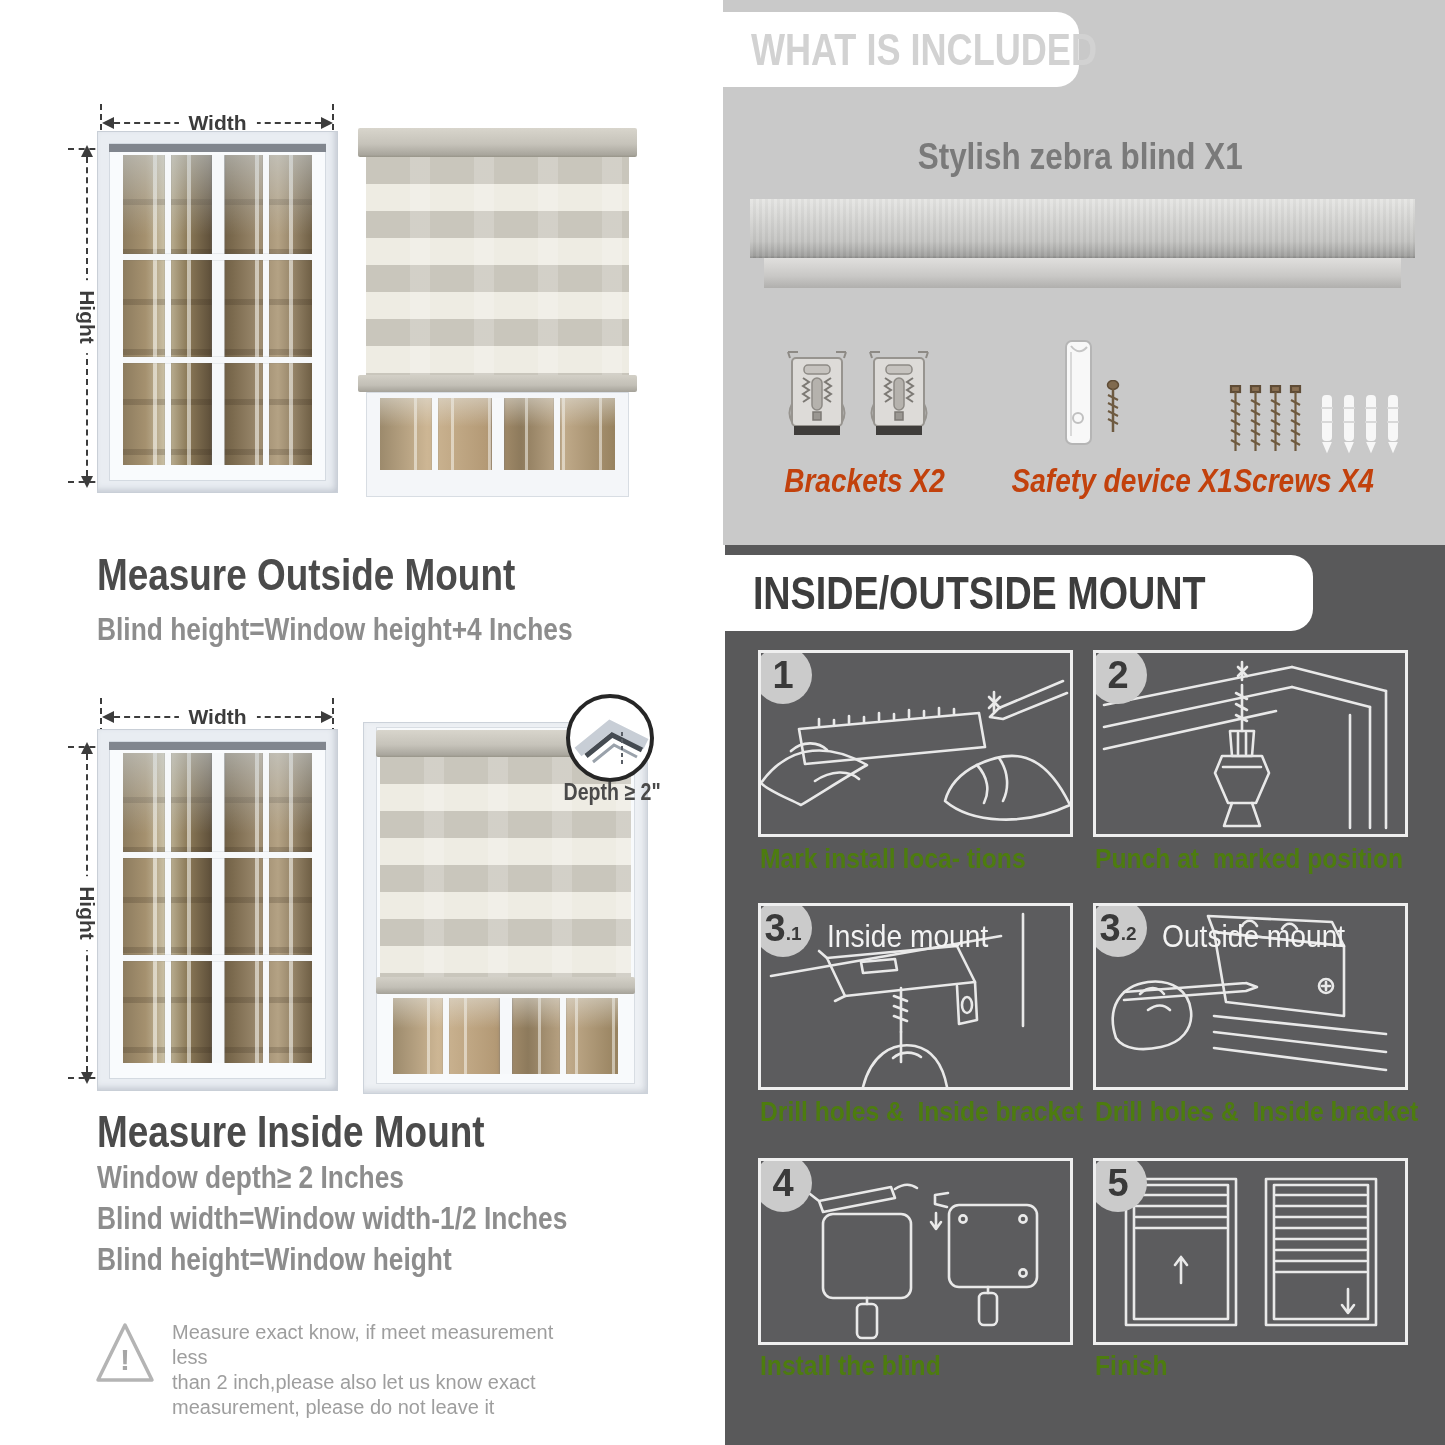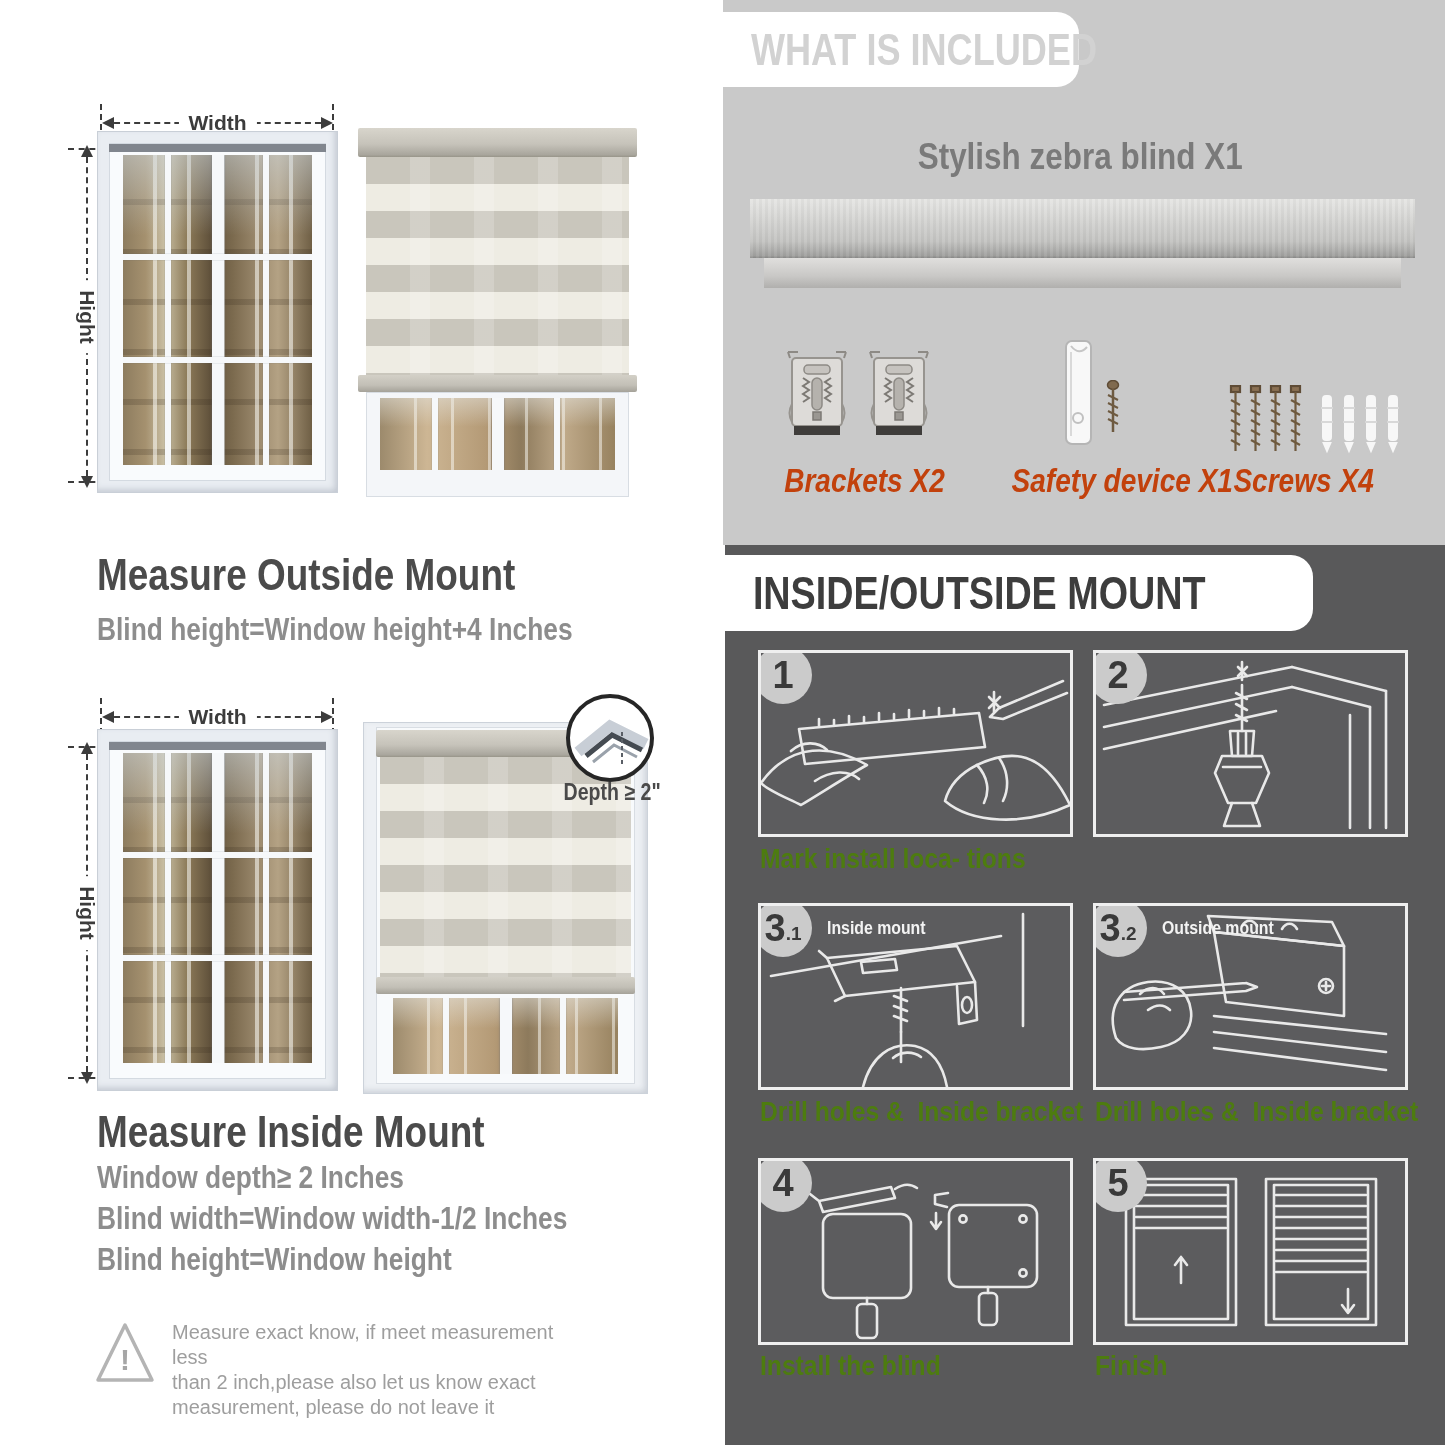--- a/index.html
+++ b/index.html
@@ -91,21 +91,21 @@
   .cas-lip{position:absolute;left:764px;top:258px;width:637px;height:30px;
     background:linear-gradient(180deg,#e0dfdd 0%,#c9c8c6 60%,#b0afad 100%);}
 
   
   .step{position:absolute;width:315px;height:187px;border:3px solid #efefef;background:#5c5c5e;
         box-sizing:border-box;overflow:hidden;}
   .badge{position:absolute;left:-7px;top:-7px;width:58px;height:58px;border-radius:50%;background:#cbcbcb;
          display:flex;align-items:center;justify-content:center;z-index:2;}
   .badge .b-main{font-weight:700;font-size:38px;color:#3a3a3a;}
   .badge .b-sub{font-weight:700;font-size:19px;color:#3a3a3a;margin-top:12px;}
-  .step-title{position:absolute;left:66px;top:12px;font-weight:700;font-size:18px;color:#f3f3f3;z-index:2;}
+  .step-title{position:absolute;left:66px;top:12px;font-weight:400;font-size:32px;color:#f3f3f3;z-index:2;}
   .caption{position:absolute;font-weight:700;font-size:28px;color:#4d7c0f;}
   .art{position:absolute;left:0;top:0;width:100%;height:100%;}
   .art path,.art line,.art rect,.art circle,.art ellipse,.art polyline{
     fill:none;stroke:#e9e9e9;stroke-width:2.6;stroke-linecap:round;stroke-linejoin:round;}
   svg text{font-family:"Liberation Sans","DejaVu Sans",sans-serif;}
 </style>
 </head>
 <body>
 
 <div class="page">
@@ -350,20 +350,23 @@
       <path d="M142,14 l9,9 M151,14 l-9,9 M146,9 v18"></path>
       <path d="M146,32 V78 M140,40 l11,6 M140,51 l11,6 M140,62 l11,6"></path>
       <path d="M134,78 H158 L156,103 H136 Z M142,80 V101 M150,80 V101"></path>
       <path d="M126,103 H166 L173,120 L160,150 H132 L119,120 Z M127,114 L165,114"></path>
       <path d="M136,150 L128,173 M156,150 L164,173 M128,173 H164"></path>
     </svg>
     <div class="badge">
       <span class="b-main">2</span>
     </div>
   </div>
+  <div class="caption" style="left:1095px;top:843px;">
+    <span class="cond88">Punch at  marked position</span>
+  </div>
 
   <div class="step" style="left:758px;top:903px;">
     <svg class="art" viewBox="0 0 309 181">
       <path d="M10,70 L240,30 M262,8 V120"></path>
       <path d="M66,52 L196,40 L214,76 L84,90 Z"></path>
       <path d="M100,56 L134,53 L136,64 L102,67 Z"></path>
       <path d="M66,52 L58,45 M84,90 L74,95"></path>
       <path d="M214,76 L216,114 L198,118 L196,80"></path>
       <ellipse cx="206" cy="99" rx="5" ry="8"></ellipse>
       <path d="M140,82 V126 M133,90 l13,5 M133,100 l13,5 M133,110 l13,5"></path>

